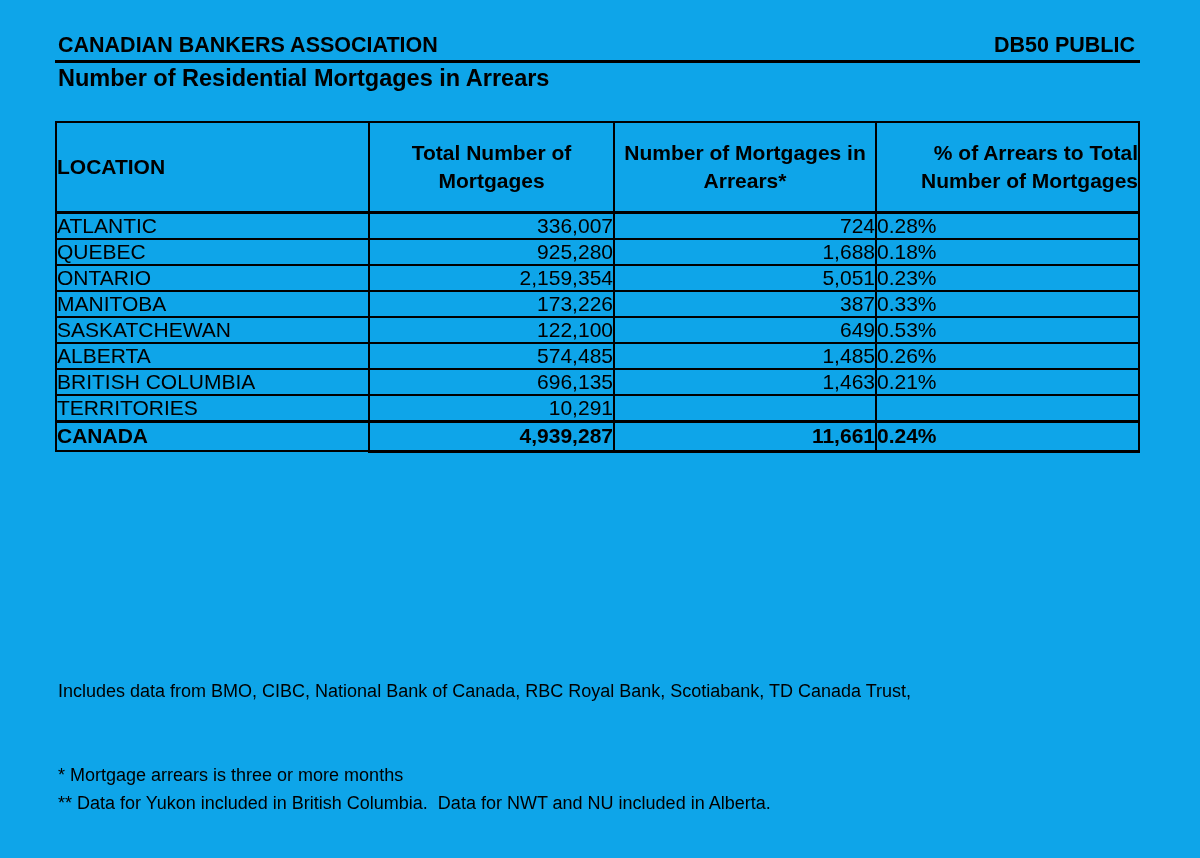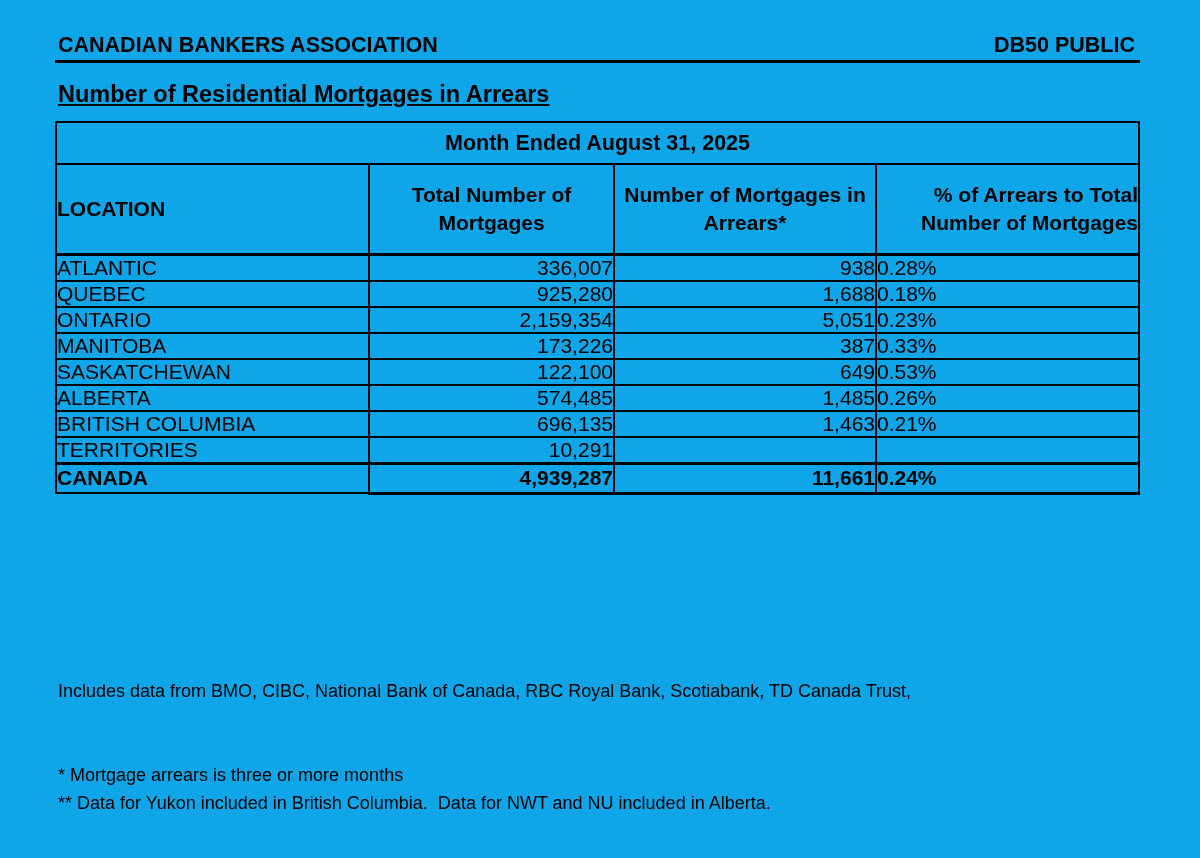--- a/index.html
+++ b/index.html
@@ -31,27 +31,26 @@
   .masthead-rule {
     position: absolute;
     top: 60px;
     left: 55px;
     width: 1085px;
     height: 3px;
     background: #000000;
   }
   .doc-title {
     position: absolute;
-    top: 80px;
+    top: 64px;
     left: 58px;
     margin: 0;
     font-size: 23.5px;
     font-weight: bold;
     line-height: 28px;
-    text-decoration: underline;
   }
 
   
   table.arrears {
     position: absolute;
     top: 121px;
     left: 55px;
     width: 1083px;
     border-collapse: collapse;
     table-layout: fixed;
@@ -127,38 +126,35 @@
   <h1 class="doc-title">Number of Residential Mortgages in Arrears</h1>
 
   <table class="arrears">
     <colgroup>
       <col style="width:313px">
       <col style="width:245px">
       <col style="width:262px">
       <col style="width:263px">
     </colgroup>
     <thead>
-      <tr>
-        <th class="month-cell" colspan="4">Month Ended August 31, 2025</th>
-      </tr>
       <tr class="colhead">
         <th class="h-location">LOCATION</th>
         <th class="h-total">Total Number of
 Mortgages</th>
         <th class="h-arrears">Number of Mortgages in
 Arrears*</th>
         <th class="h-pct">% of Arrears to Total
 Number of Mortgages</th>
       </tr>
     </thead>
     <tbody>
       <tr class="data-row">
         <td class="cell-loc">ATLANTIC</td>
         <td class="cell-num">336,007</td>
-        <td class="cell-num">938</td>
+        <td class="cell-num">724</td>
         <td class="cell-pct">0.28%</td>
       </tr>
       <tr class="data-row">
         <td class="cell-loc">QUEBEC</td>
         <td class="cell-num">925,280</td>
         <td class="cell-num">1,688</td>
         <td class="cell-pct">0.18%</td>
       </tr>
       <tr class="data-row">
         <td class="cell-loc">ONTARIO</td>

